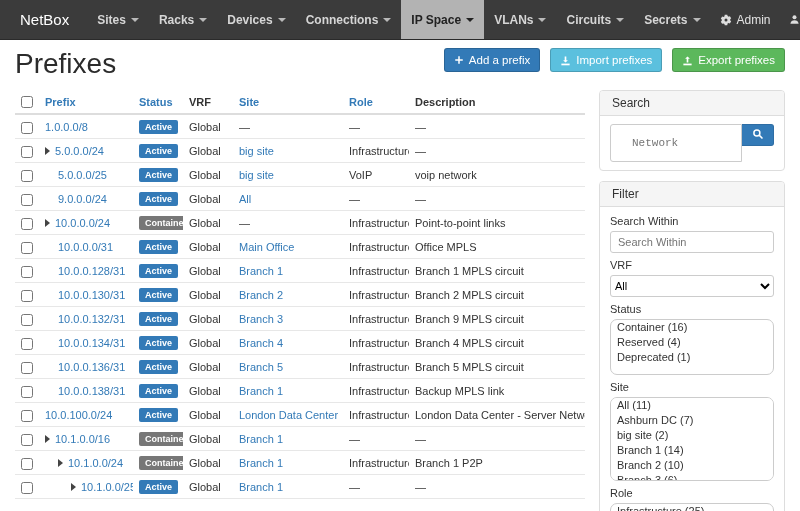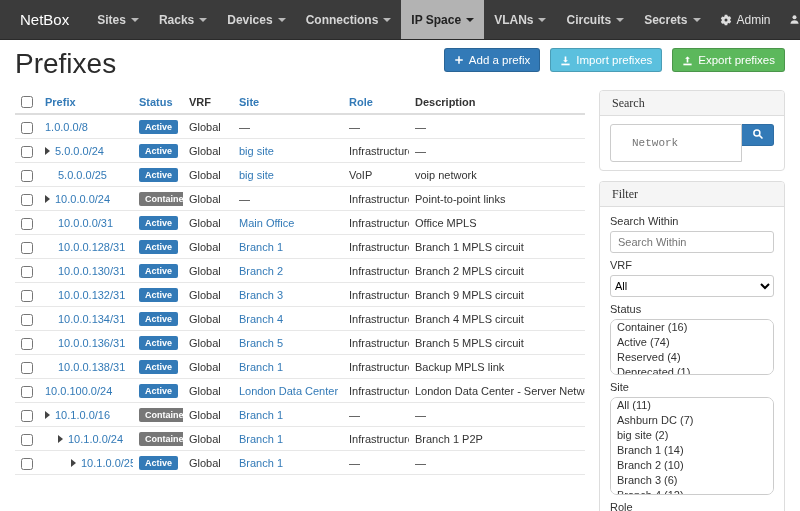--- a/index.html
+++ b/index.html
@@ -73,21 +73,21 @@
     display: inline-block; font-size: 9px; font-weight: 700; color: #fff;
     padding: 2px 6px; border-radius: 2px; line-height: 10px;
   }
   input[type="checkbox"] { width: 12px; height: 12px; vertical-align: middle; }
 
   
   .sidebar { width: 186px; flex: none; }
   .panel { border: 1px solid #ddd; border-radius: 4px; margin-bottom: 10px; overflow: hidden; background: #fff; }
   .panel-heading {
     background: #f5f5f5; border-bottom: 1px solid #ddd;
-    padding: 5px 12px; font-size: 12px; color: #333; line-height: 14px; font-family: Liberation Serif, serif;
+    padding: 5px 12px; font-size: 12px; color: #333; line-height: 14px;
   }
   .panel-body { padding: 8px 10px; }
   .input-group { display: flex; }
   .input-group input {
     flex: 1; min-width: 0; height: 38px; border: 1px solid #ccc;
     border-radius: 3px 0 0 3px; padding: 0 21px; font-size: 11px; font-family: Liberation Mono, monospace;
   }
   .btn-search {
     width: 32px; height: 22px; background: var(--primary, #337ab7);
     border: 1px solid #2e6da4; border-left: 0; border-radius: 0 3px 3px 0;
@@ -102,21 +102,21 @@
   select.vrf {
     width: 100%; height: 22px; font-size: 11px; border: 1px solid #ccc;
     border-radius: 3px; background: #fff; font-family: inherit;
   }
   .listbox {
     border: 1px solid #ccc; border-radius: 7px; overflow-y: scroll;
     font-size: 11px; background: #fff;
   }
   .listbox .opt { padding: 1px 6px; white-space: nowrap; line-height: 13px; }
   #status-list { height: 56px; }
-  #site-list { height: 98px; }
+  #site-list { height: 84px; }
   #role-list { height: 52px; }
   .listbox::-webkit-scrollbar { width: 10px; }
   .listbox::-webkit-scrollbar-track { background: #f4f4f4; }
   .listbox::-webkit-scrollbar-thumb { background: #c9c9c9; border-radius: 5px; border: 2px solid #f4f4f4; }
 </style>
 </head>
 <body>
 
 <nav class="navbar">
   <a href="#" class="brand">NetBox</a>
@@ -259,20 +259,29 @@
         <td><input type="checkbox" style=""></td>
         <td class="c-prefix"><span class="indent" style="width: 13px;"></span><a href="#" class="prefix-link">5.0.0.0/25</a></td>
         <td><span class="status-badge" style="background: rgb(51, 122, 183);">Active</span></td>
         <td class="c-vrf">Global</td>
         <td><a href="#" class="site-link">big site</a></td>
         <td class="c-role">VoIP</td>
         <td class="c-desc">voip network</td>
       </tr>
             <tr>
         <td><input type="checkbox" style=""></td>
+        <td class="c-prefix"><span class="indent" style="width: 13px;"></span><a href="#" class="prefix-link">9.0.0.0/24</a></td>
+        <td><span class="status-badge" style="background: rgb(51, 122, 183);">Active</span></td>
+        <td class="c-vrf">Global</td>
+        <td><a href="#" class="site-link">All</a></td>
+        <td class="c-role">—</td>
+        <td class="c-desc">—</td>
+      </tr>
+            <tr>
+        <td><input type="checkbox" style=""></td>
         <td class="c-prefix"><span class="indent" style="width: 0px;"></span><span class="tri"></span><a href="#" class="prefix-link">10.0.0.0/24</a></td>
         <td><span class="status-badge" style="background: rgb(119, 119, 119);">Container</span></td>
         <td class="c-vrf">Global</td>
         <td><span class="site-dash">—</span></td>
         <td class="c-role">Infrastructure</td>
         <td class="c-desc">Point-to-point links</td>
       </tr>
             <tr>
         <td><input type="checkbox" style=""></td>
         <td class="c-prefix"><span class="indent" style="width: 13px;"></span><a href="#" class="prefix-link">10.0.0.0/31</a></td>
@@ -400,21 +409,20 @@
         <div class="panel-body">
           <label class="form-label first">Search Within</label>
           <input type="text" class="text-input" placeholder="Search Within" style="">
 
           <label class="form-label">VRF</label>
           <select class="vrf" id="vrf-select"><option>All</option></select>
 
           <label class="form-label">Status</label>
           <div class="listbox" id="status-list">
               <div class="opt">Container (16)</div>
-              <div class="opt">Active (74)</div>
               <div class="opt">Reserved (4)</div>
               <div class="opt">Deprecated (1)</div>
             </div>
 
           <label class="form-label">Site</label>
           <div class="listbox" id="site-list">
               <div class="opt">All (11)</div>
               <div class="opt">Ashburn DC (7)</div>
               <div class="opt">big site (2)</div>
               <div class="opt">Branch 1 (14)</div>

